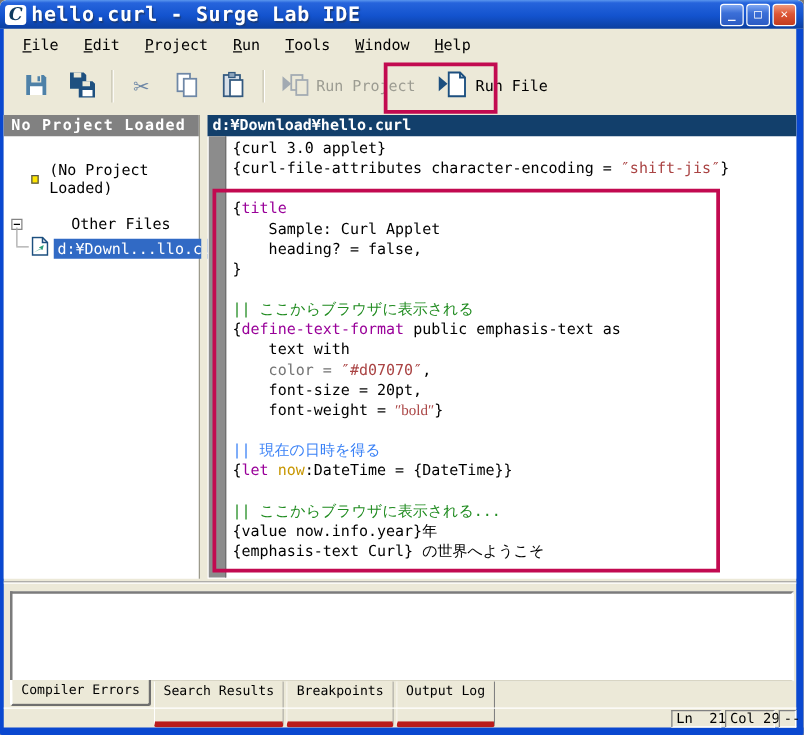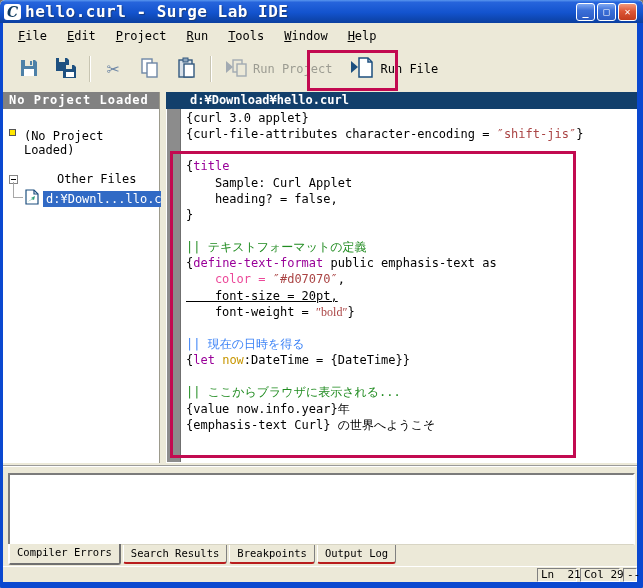--- a/index.html
+++ b/index.html
@@ -50,45 +50,45 @@
   #anno-runfile { left:307px; top:50px; width:91px; height:41px; }
   #anno-code    { left:170px; top:151px; width:406px; height:307px; }
   
   .project-panel { position:absolute; left:3px; top:92px; width:157px; height:371px;
     background:#fff; border-right:1px solid #9C9A8C; }
   .panel-header { height:17px; background:#818181; color:#fff; font-weight:bold;
     padding:1px 6px; letter-spacing:1px; white-space:nowrap; overflow:hidden; }
   .vsplit { position:absolute; left:161px; top:92px; width:5px; height:371px; background:#ECE9D8; }
   .editor-panel { position:absolute; left:166px; top:92px; width:471px; height:371px; background:#fff; }
   .editor-header { height:17px; background:#123F6B; color:#fff; font-weight:bold;
-    padding:1px 24px; white-space:nowrap; }
+    padding:1px 4px; white-space:nowrap; }
   .gutter { position:absolute; left:1px; top:17px; width:14px; height:353px; background:#8C8C8C;
     border-right:1px solid #6F6F6F; }
   .code-area { position:absolute; left:20px; top:18px; right:2px; bottom:2px; overflow:hidden; }
   .code-line { height:16.15px; white-space:pre; font-size:12px; line-height:16px; }
   
   .tree { position:relative; height:353px; }
-  .tree-root { position:absolute; left:6px; top:20px; display:flex; align-items:flex-start; }
+  .tree-root { position:absolute; left:22px; top:20px; display:flex; align-items:center; }
   .bullet { width:7px; height:7px; background:#FFE600; border:1px solid #555; margin-right:8px; }
   .tree-group { position:absolute; left:6px; top:63px; display:flex; align-items:center;gap:32px; }
   .expander { width:9px; height:9px; border:1px solid #848484; background:#fff; position:relative; margin-right:7px; }
   .expander::after { content:""; position:absolute; left:1px; top:3px; width:5px; height:1px; background:#000; }
   .tree-connector-v { position:absolute; left:10px; top:73px; width:1px; height:15px; background:#A8A8A8; }
   .tree-connector-h { position:absolute; left:10px; top:88px; width:10px; height:1px; background:#A8A8A8; }
   .tree-file { position:absolute; left:22px; top:80px; display:flex; align-items:center; }
   .file-label { background:#316AC5; color:#fff; padding:1px 3px; margin-left:4px; white-space:nowrap; }
   
   .hsplit-line { position:absolute; left:3px; top:465px; width:634px; height:2px;
     border-top:1px solid #9A9A9A; border-bottom:1px solid #fff; }
   .output-panel { position:absolute; left:8px; top:473px; width:627px; height:72px; background:#fff;
     border-top:2px solid #7B7B7B; border-left:2px solid #7B7B7B;
     border-right:2px solid #fff; border-bottom:1px solid #D8D5C4; }
   .tabstrip { position:absolute; left:8px; top:545px; height:20px; display:flex; }
-  .tab { height:19px; padding:2px 7px 0 7px; background:#ECE9D8; font-size:10.5px; white-space:nowrap;
-    border-left:1px solid #fff; border-right:1px solid #808080; border-bottom:2px solid #b91c1c;
+  .tab { height:37px; padding:2px 7px 0 7px; background:#ECE9D8; font-size:10.5px; white-space:nowrap;
+    border-left:1px solid #fff; border-right:1px solid #808080; border-bottom:5px solid #b91c1c;
     border-radius:0 0 3px 3px; margin-right:2px; }
   .tab.active { height:21px; margin-top:-1px; border-left:2px solid #fff;
     border-right:2px solid #6F6F6F; border-bottom:2px solid #6F6F6F; z-index:5; }
   
   .statusbar { position:absolute; left:3px; top:566px; width:634px; height:16px;
     border-top:1px solid #fff; display:flex; justify-content:flex-end; align-items:center;
     font-size:11px; padding-right:0; }
   .status-cell { border:1px solid; border-color:#808080 #fff #fff #808080; background:#ECE9D8;
     height:14px; padding:0 3px; margin-left:3px; white-space:pre; line-height:12px; }
   .status-cell.ln { width:40px; } .status-cell.col { width:40px; }
@@ -226,24 +226,25 @@
     <div class="code-area">
       <div>
           <div class="code-line"><span style="color: rgb(0, 0, 0);">{curl 3.0 applet}</span></div>
           <div class="code-line"><span style="color: rgb(0, 0, 0);">{curl-file-attributes character-encoding = </span><span style="color: rgb(170, 68, 68);">″shift-jis″</span><span style="color: rgb(0, 0, 0);">}</span></div>
           <div class="code-line"> </div>
           <div class="code-line"><span style="color: rgb(0, 0, 0);">{</span><span style="color: rgb(153, 0, 153);">title</span></div>
           <div class="code-line"><span style="color: rgb(0, 0, 0);">    Sample: Curl Applet</span></div>
           <div class="code-line"><span style="color: rgb(0, 0, 0);">    heading? = false,</span></div>
           <div class="code-line"><span style="color: rgb(0, 0, 0);">}</span></div>
           <div class="code-line"> </div>
-          <div class="code-line"><span style="color: rgb(33, 140, 33);">|| テキストフォーマットの定義</span></div>
+          <div class="code-line"><span style="color: rgb(33, 140, 33);">|| ここからブラウザに表示される</span></div>
           <div class="code-line"><span style="color: rgb(0, 0, 0);">{</span><span style="color: rgb(153, 0, 153);">define-text-format</span><span style="color: rgb(0, 0, 0);"> public emphasis-text as</span></div>
-          <div class="code-line"><span style="color: #ec4899;">    color = </span><span style="color: rgb(170, 68, 68);">″#d07070″</span><span style="color: rgb(0, 0, 0);">,</span></div>
-          <div class="code-line"><span style="color: rgb(0, 0, 0); text-decoration: underline;">    font-size = 20pt,</span></div>
+          <div class="code-line"><span style="color: rgb(0, 0, 0);">    text with</span></div>
+          <div class="code-line"><span style="color: #737373;">    color = </span><span style="color: rgb(170, 68, 68);">″#d07070″</span><span style="color: rgb(0, 0, 0);">,</span></div>
+          <div class="code-line"><span style="color: rgb(0, 0, 0);">    font-size = 20pt,</span></div>
           <div class="code-line"><span style="color: rgb(0, 0, 0);">    font-weight = </span><span style="color: rgb(170, 68, 68); font-family: Liberation Serif, serif;">″bold″</span><span style="color: rgb(0, 0, 0);">}</span></div>
           <div class="code-line"> </div>
           <div class="code-line"><span style="color: #3b82f6;">|| 現在の日時を得る</span></div>
           <div class="code-line"><span style="color: rgb(0, 0, 0);">{</span><span style="color: rgb(153, 0, 153);">let</span><span style="color: rgb(0, 0, 0);"> </span><span style="color: rgb(199, 150, 0);">now</span><span style="color: rgb(0, 0, 0);">:DateTime = {DateTime}}</span></div>
           <div class="code-line"> </div>
           <div class="code-line"><span style="color: rgb(33, 140, 33);">|| ここからブラウザに表示される...</span></div>
           <div class="code-line"><span style="color: rgb(0, 0, 0);">{value now.info.year}年</span></div>
           <div class="code-line"><span style="color: rgb(0, 0, 0);">{emphasis-text Curl} の世界へようこそ</span></div>
         </div>
     </div>

